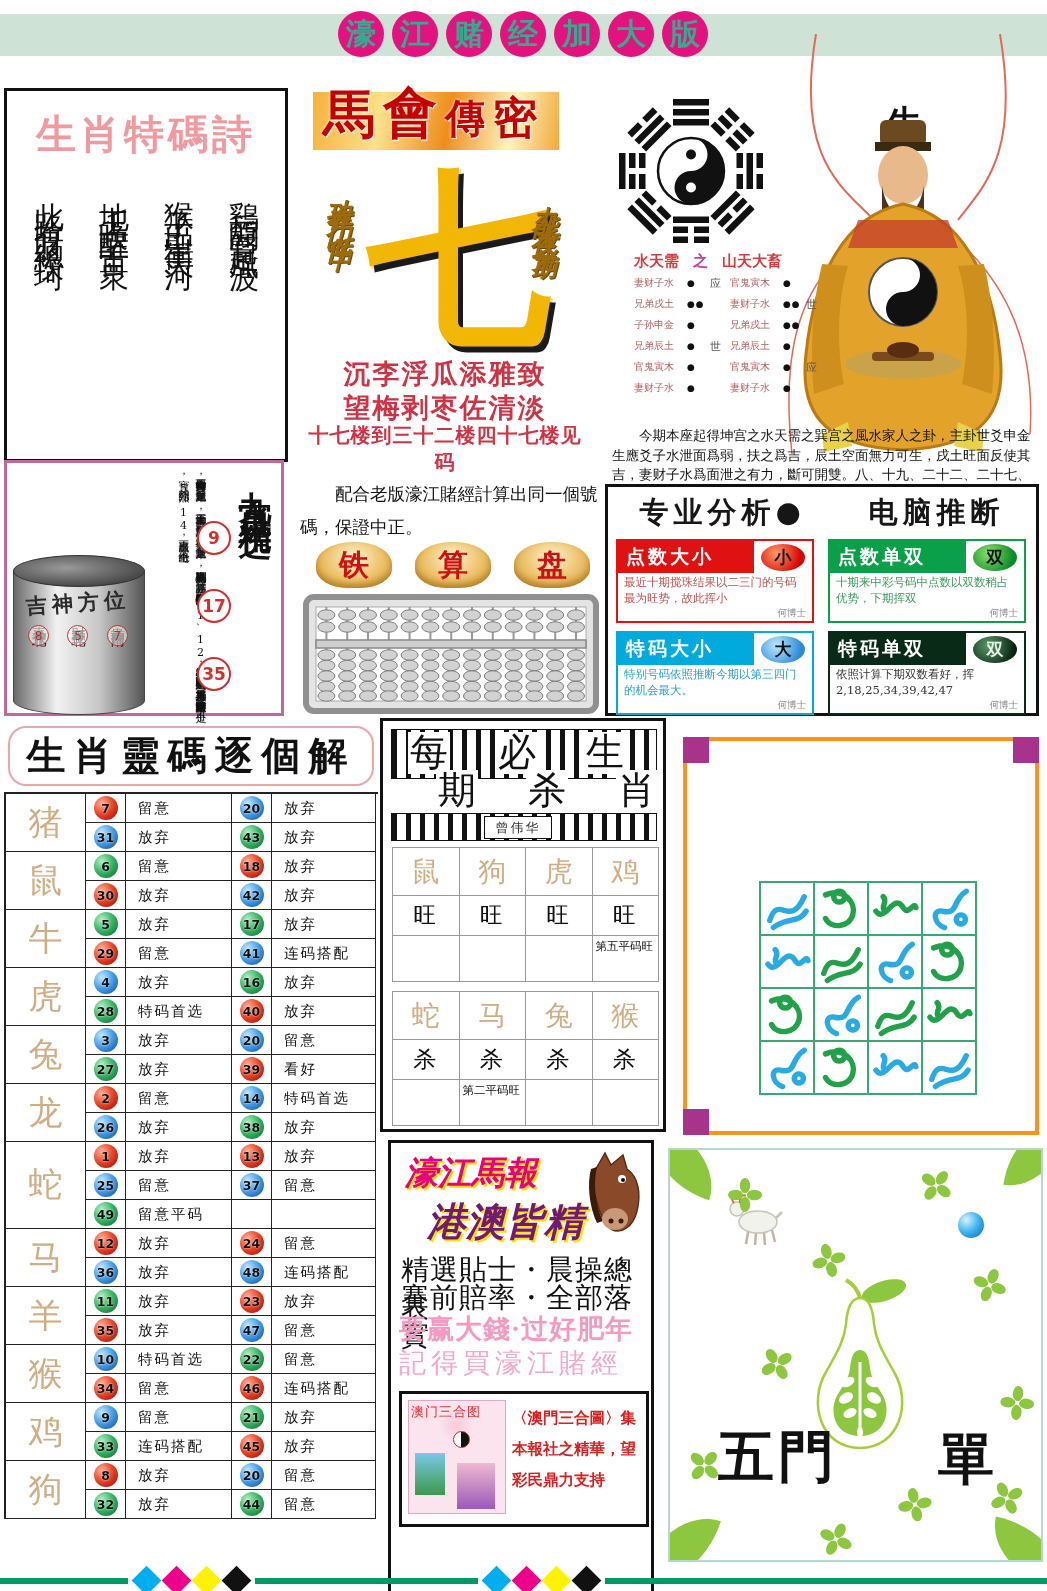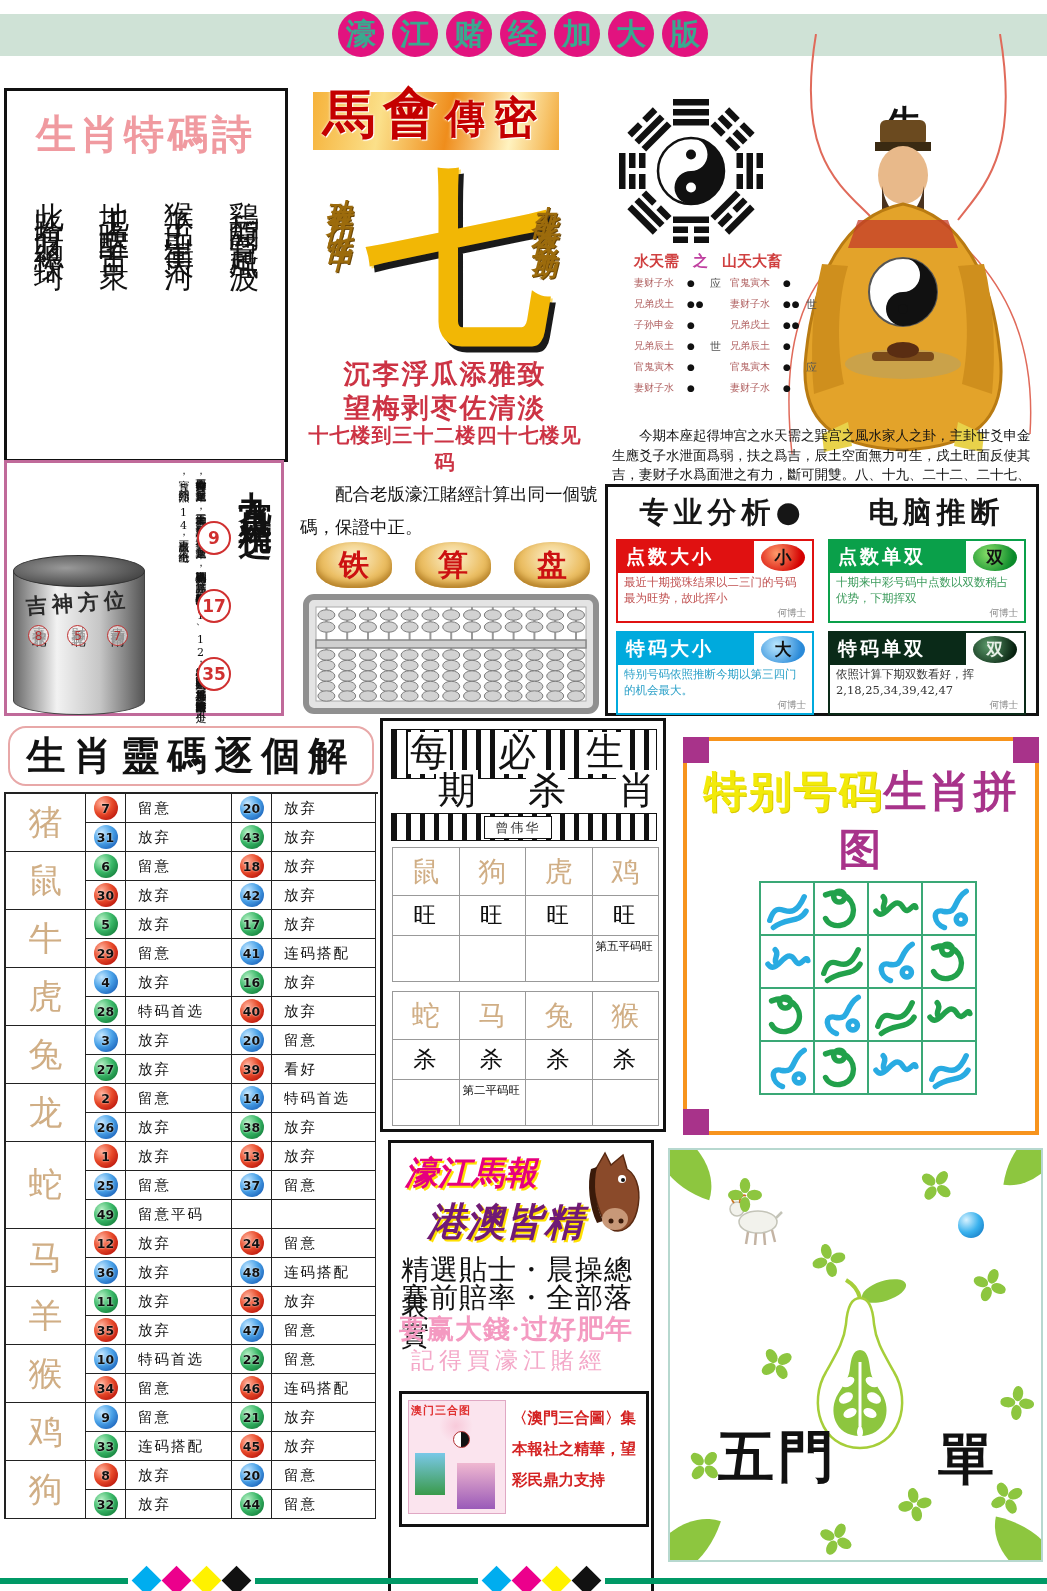--- a/index.html
+++ b/index.html
@@ -163,24 +163,24 @@
   
   #horse-ad{left:388px;top:1140px;width:266px;height:476px;border:3px solid #111;box-sizing:border-box;background:#fff;}
   #ha-line1{position:absolute;left:14px;top:8px;font-size:33px;font-weight:bold;font-style:italic;color:#e6007e;
      font-family:"DejaVu Serif",serif;text-shadow:2px 2px 0 #ffe000;}
   #ha-line2{position:absolute;left:36px;top:52px;font-size:39px;font-weight:bold;font-style:italic;color:#701a75;
      font-family:"DejaVu Serif",serif;text-shadow:2px 2px 0 #ffe000;}
   #ha-horse{position:absolute;right:8px;top:6px;}
   .ha-bullet{position:absolute;left:10px;font-size:28px;font-weight:normal;letter-spacing:1px;font-family:"DejaVu Serif",serif;}
   #ha-pink1{position:absolute;left:8px;top:168px;font-size:27px;font-weight:bold;color:#f49ac1;letter-spacing:1px;
      font-family:Liberation Serif, serif;}
-  #ha-pink2{position:absolute;left:20px;top:202px;font-size:23px;color:#f4a8c8;letter-spacing:5px;font-family:"DejaVu Serif",serif;}
+  #ha-pink2{position:absolute;left:8px;top:202px;font-size:27px;color:#f4a8c8;letter-spacing:5px;font-family:"DejaVu Serif",serif;}
   #ha-inner{position:absolute;left:8px;top:248px;width:244px;height:130px;border:3px solid #111;background:#fff;}
   #ha-thumb{position:absolute;left:6px;top:6px;width:96px;height:112px;background:#fbe4ee;border:1px solid #e0a8c4;overflow:hidden;}
-  #ha-thumb-title{position:absolute;left:2px;top:2px;font-size:11px;font-weight:bold;color:#e03030;letter-spacing:1px;}
+  #ha-thumb-title{position:absolute;left:2px;top:2px;font-size:13px;font-weight:normal;color:#e03030;letter-spacing:1px;}
   .thumb-flower{position:absolute;border-radius:50%;background:radial-gradient(circle,#f8cada,#fbe4ee 70%);}
   #thumb-img1{position:absolute;left:6px;top:52px;width:30px;height:42px;background:linear-gradient(180deg,#7ac8e8,#3a9a4a);}
   #thumb-img2{position:absolute;left:48px;top:62px;width:38px;height:46px;background:linear-gradient(180deg,#f0b8d0,#9a5ab8);}
   #thumb-yy{position:absolute;left:44px;top:30px;width:15px;height:15px;border-radius:50%;
      background:linear-gradient(90deg,#fff 50%,#111 50%);border:1.5px solid #b03030;}
   #ha-inner-text{position:absolute;left:110px;top:8px;width:128px;font-size:15.5px;font-weight:bold;color:#d42222;
      line-height:2.0;font-family:"DejaVu Serif",serif;}
 
   
   #pear-box{left:668px;top:1148px;width:375px;height:414px;border:2px solid #b7d8cf;box-sizing:border-box;
@@ -908,23 +908,20 @@
         <div class="k-cell k-note">第二平码旺</div>
         <div class="k-cell k-note"></div>
         <div class="k-cell k-note"></div>
       </div>
   </div>
 
   <div id="puzzle-box" class="abs">
     <div class="pz-corner" style="left:-4px;top:-4px;"></div>
     <div class="pz-corner" style="right:-4px;top:-4px;"></div>
     <div class="pz-corner" style="left:-4px;bottom:-4px;"></div>
-    <div id="puzzle-title">
-      <span class="ty">特别号码</span><span class="tp">生肖拼图</span>
-    </div>
     <div id="puzzle-grid">
         <div class="pz-tile">
           <svg width="50" height="49" viewBox="0 0 54 54">
             <path d="M8,40 C18,10 30,50 46,14 M12,48 C26,36 40,44 48,30" fill="none" stroke="#29abe2" stroke-width="6" stroke-linecap="round"></path>
           </svg>
         </div>
         <div class="pz-tile">
           <svg width="50" height="49" viewBox="0 0 54 54">
             <path d="M10,12 C30,4 44,20 40,34 C36,48 16,50 10,38 M25,20 a6,6 0 1 1 0.1,0" fill="none" stroke="#22a14b" stroke-width="6" stroke-linecap="round"></path>
           </svg>

